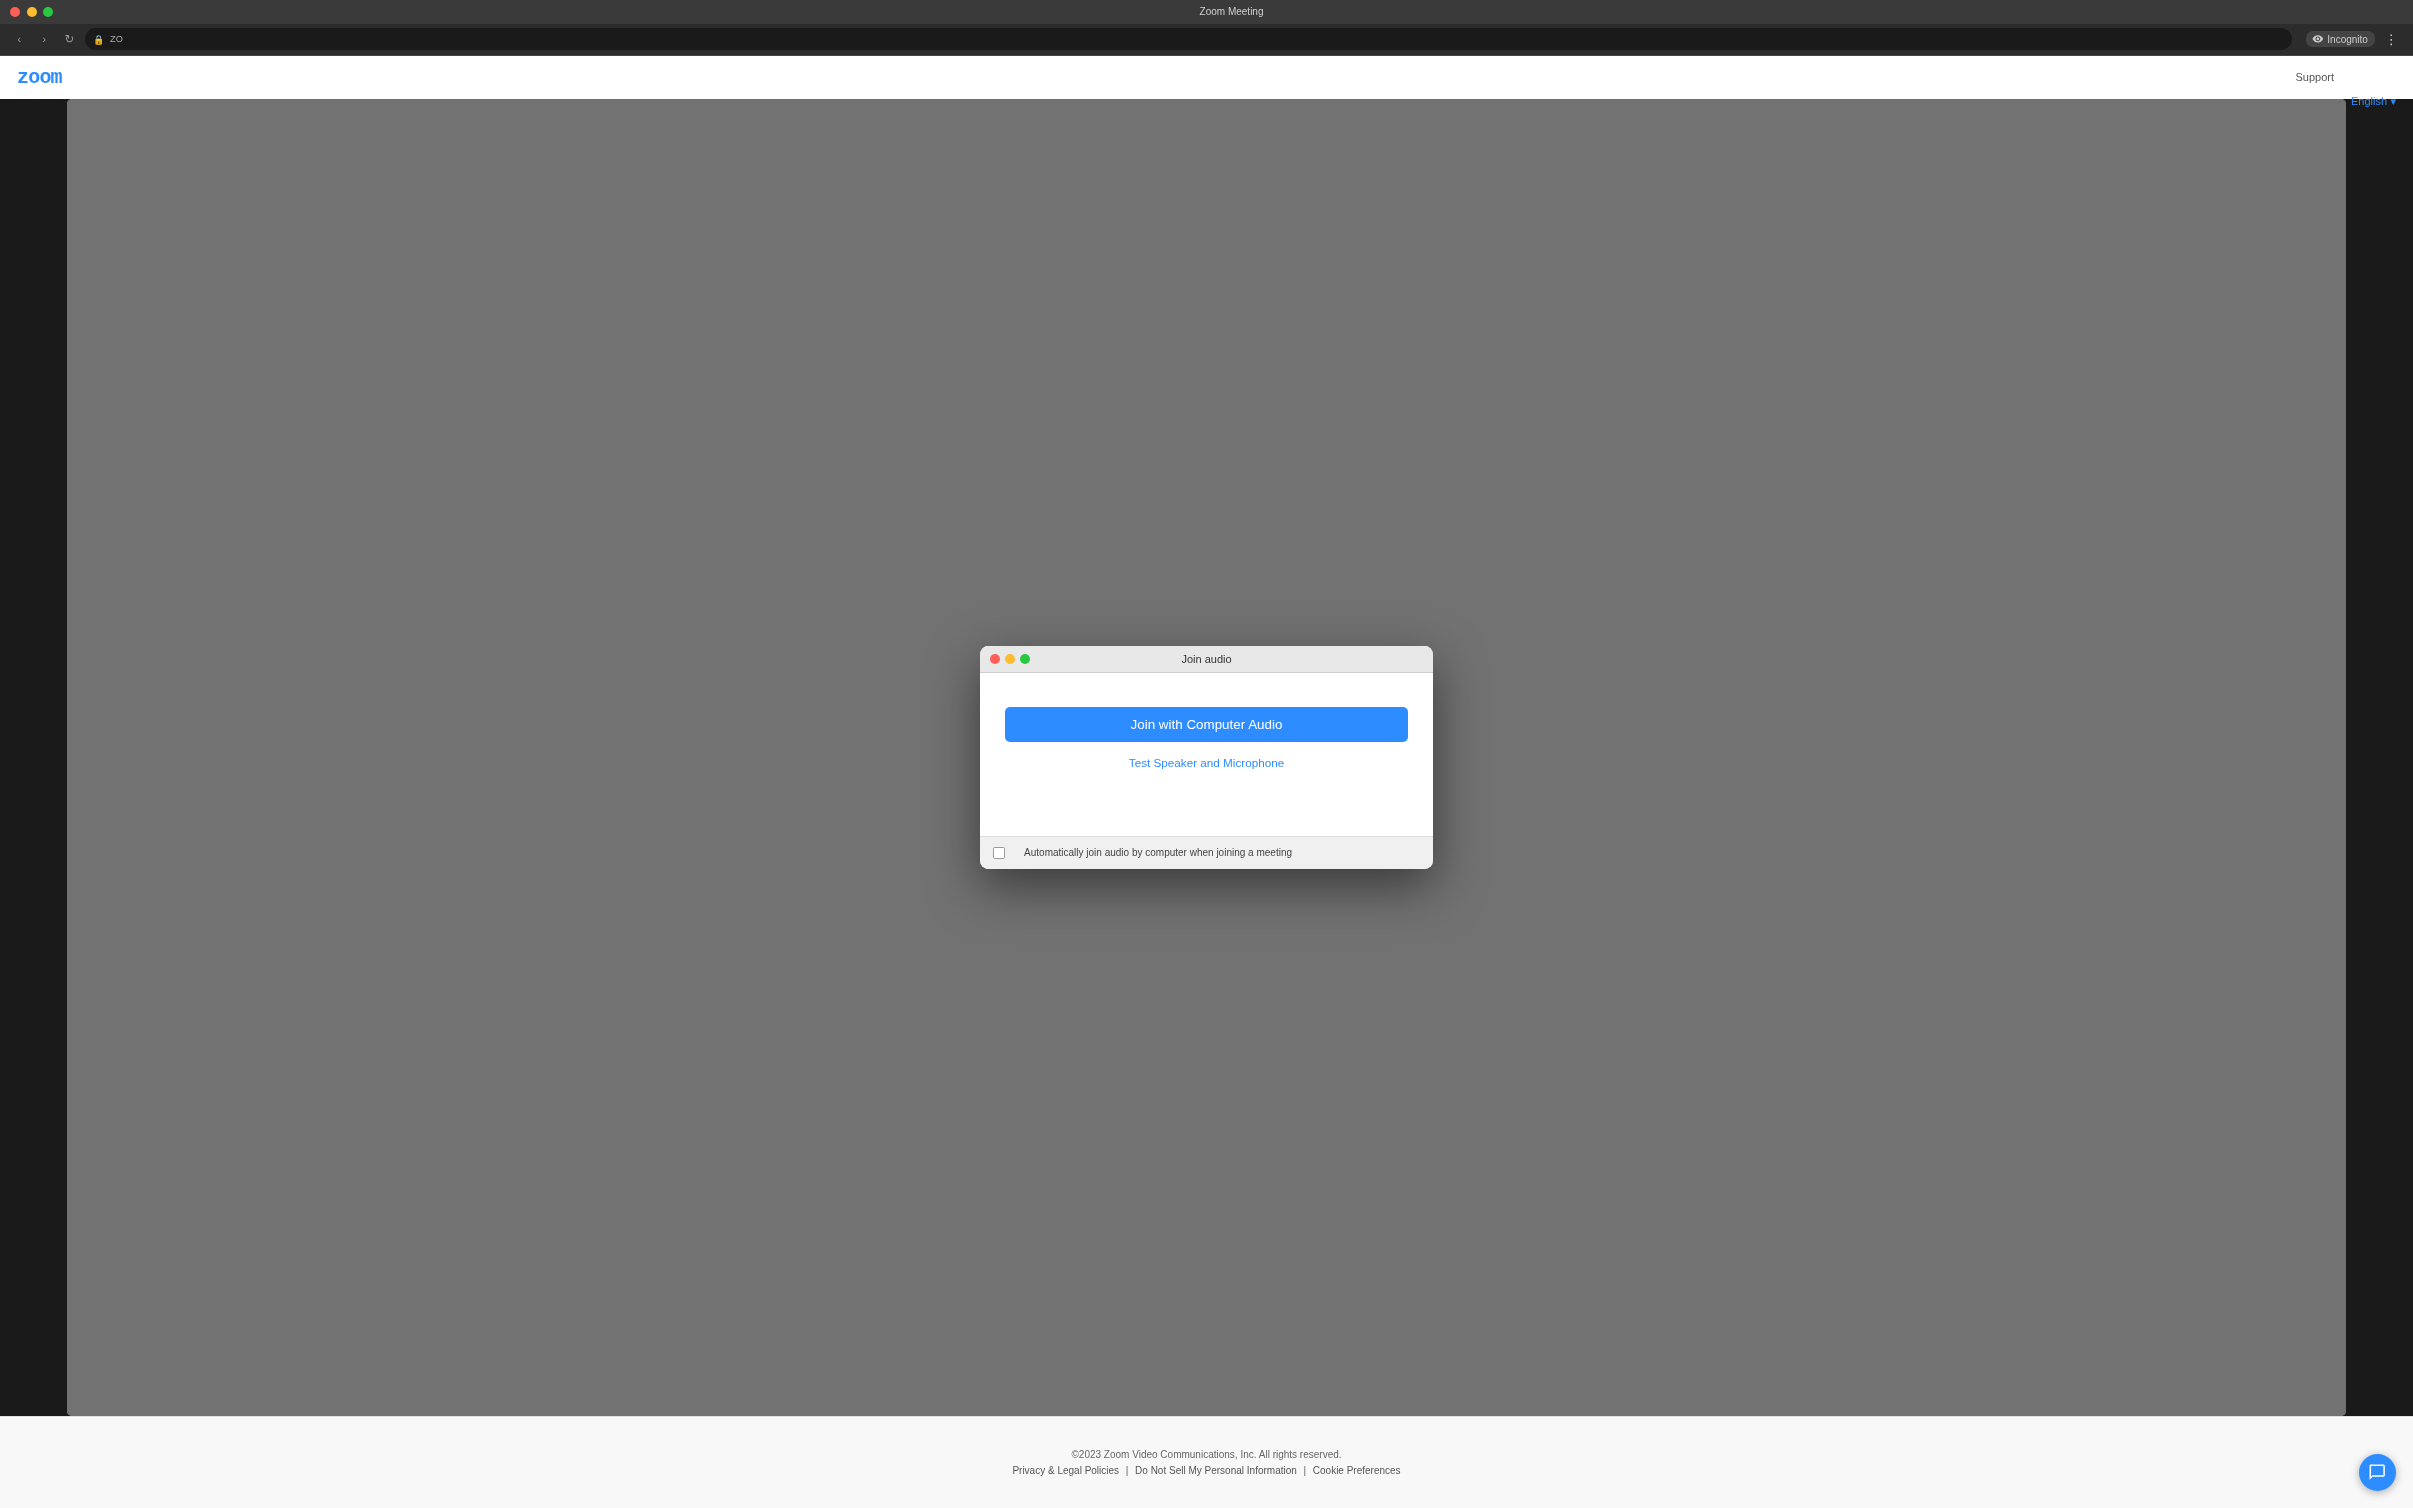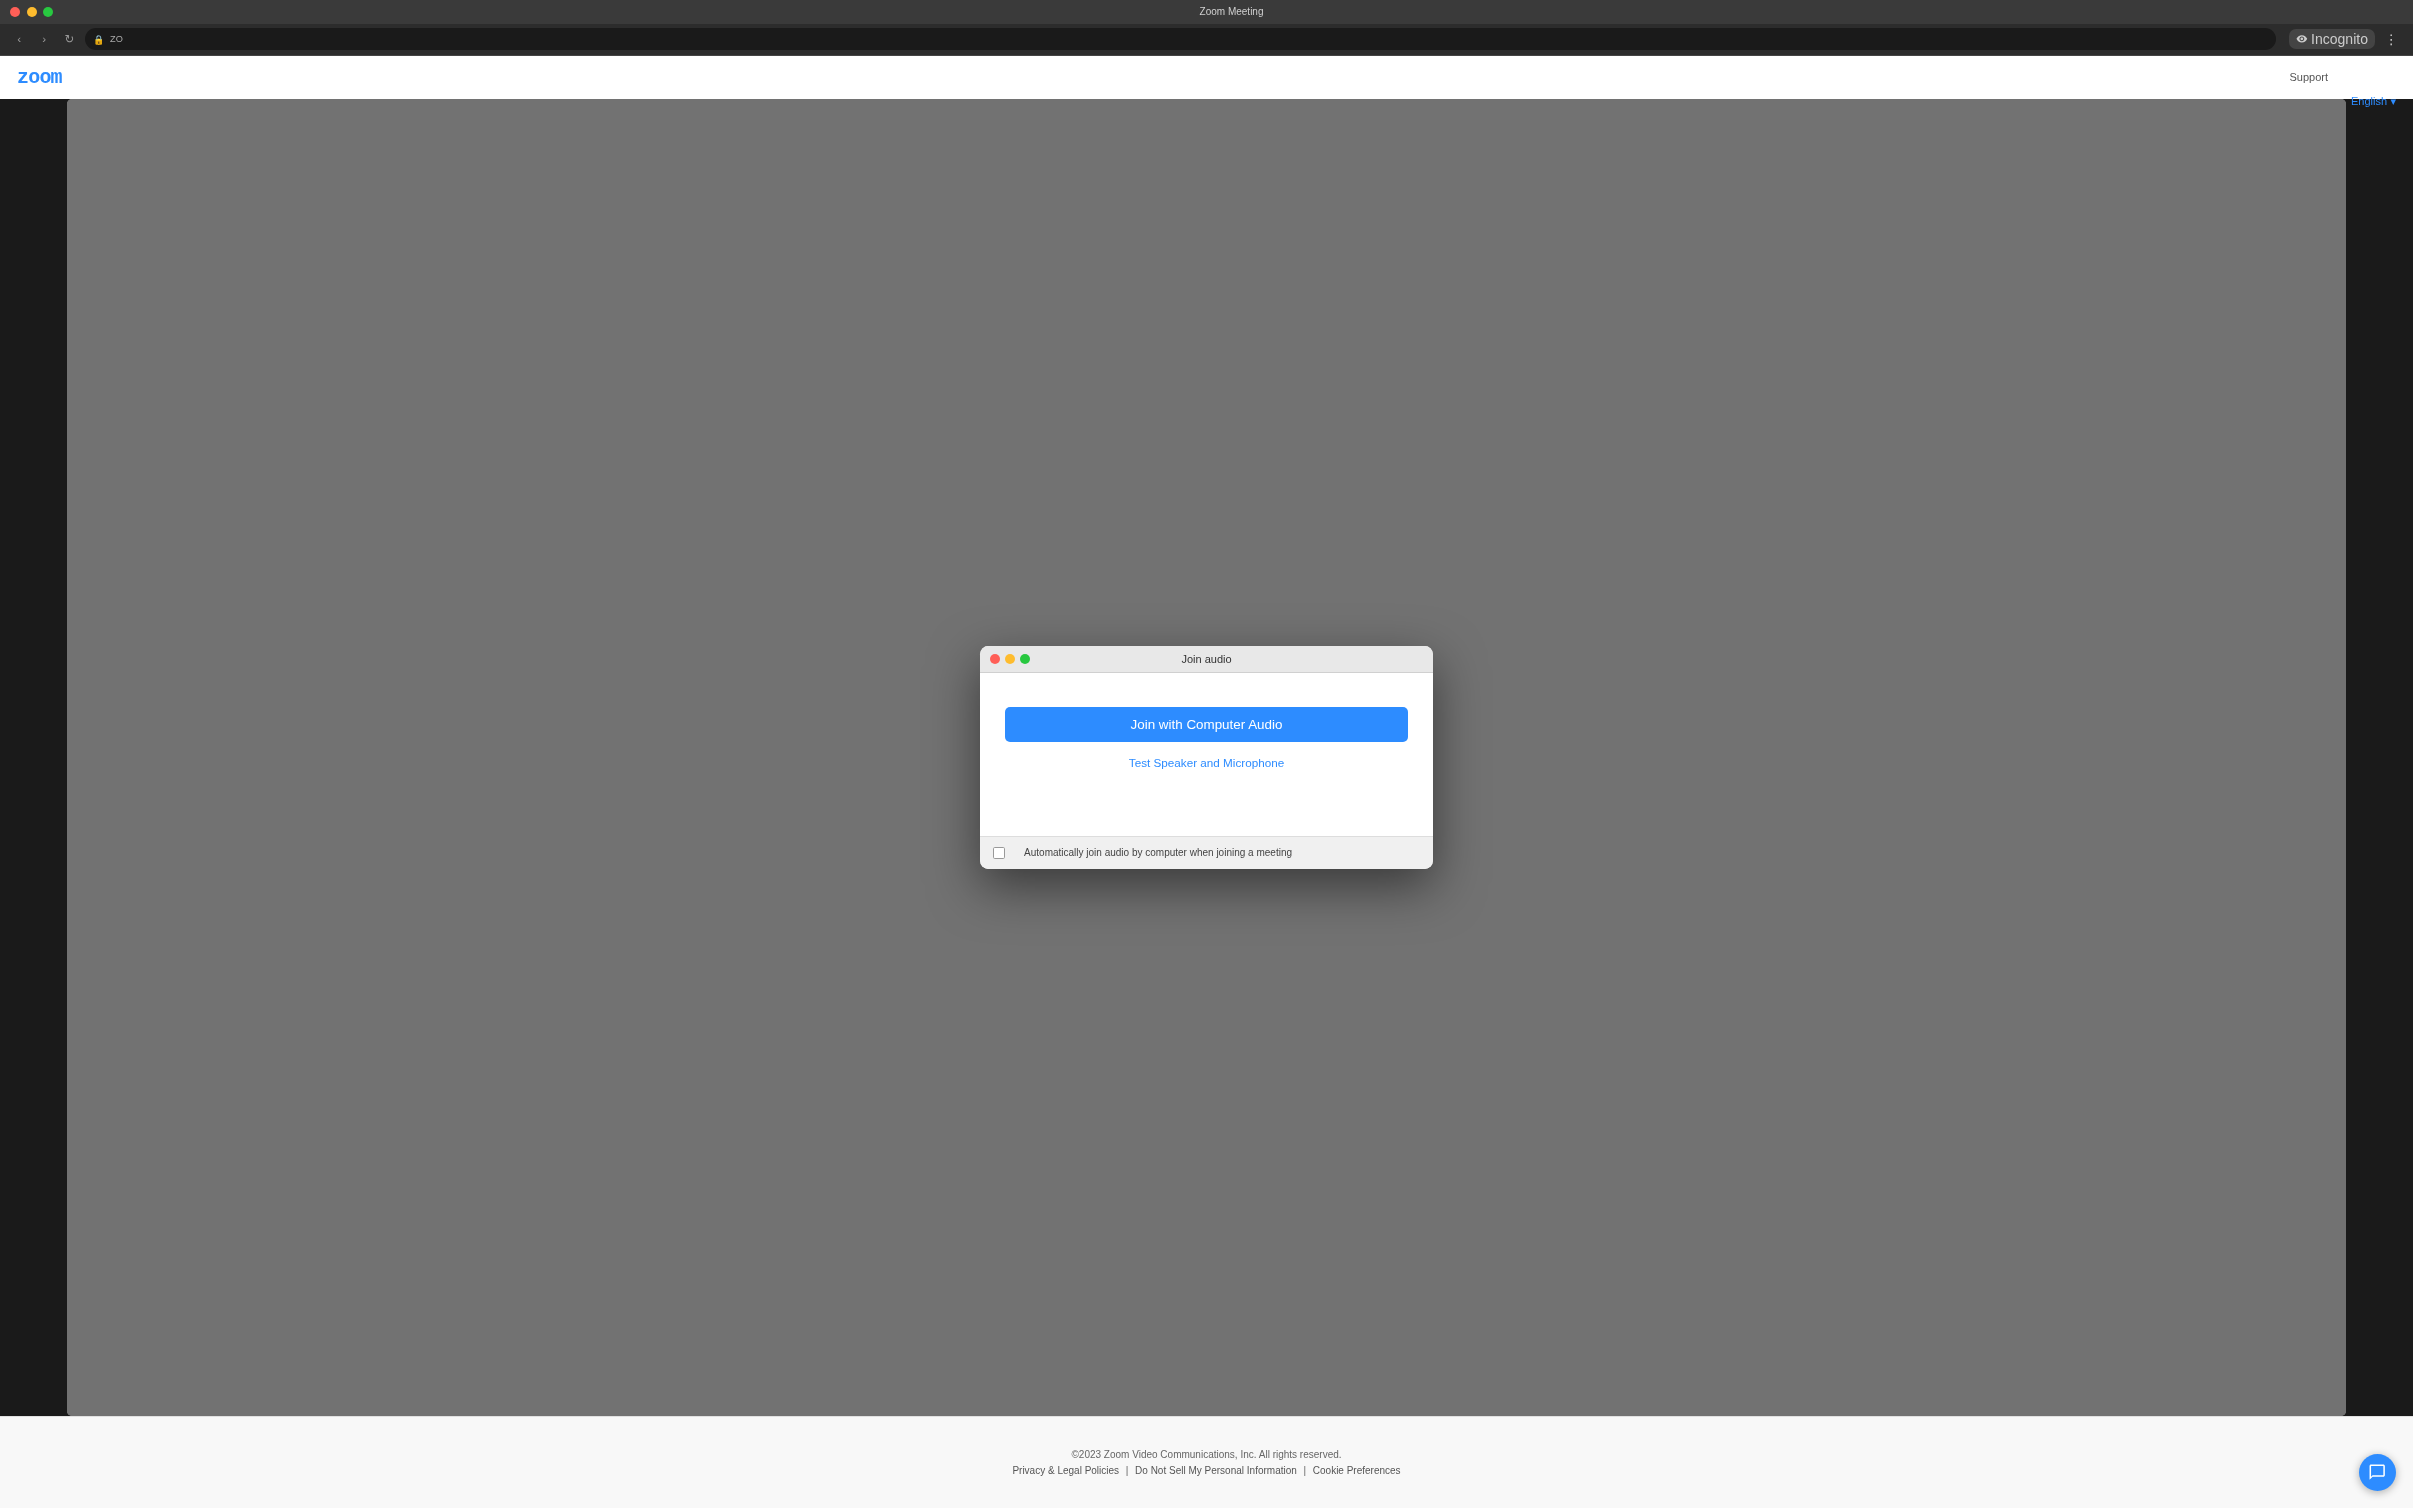--- a/index.html
+++ b/index.html
@@ -108,21 +108,21 @@
     }
 
     .incognito-badge {
       display: flex;
       align-items: center;
       gap: 3.4px;
       background: #444;
       border-radius: 7px;
       padding: 1.7px 6.7px;
       color: #ccc;
-      font-size: 14px;
+      font-size: 10px;
     }
 
     .menu-dots {
       color: #ccc;
       font-size: 13.4px;
       cursor: pointer;
       padding: 1.7px 5px;
     }
 
     
@@ -148,21 +148,21 @@
 
     .zoom-logo span {
       color: #2D8CFF;
       font-family: Liberation Mono, monospace;
     }
 
     .header-right {
       margin-left: auto;
       display: flex;
       align-items: center;
-      gap: 23px;
+      gap: 17px;
     }
 
     .header-link {
       color: #555;
       font-size: 11px;
       text-decoration: none;
       cursor: pointer;
     }
 
     .english-btn {

